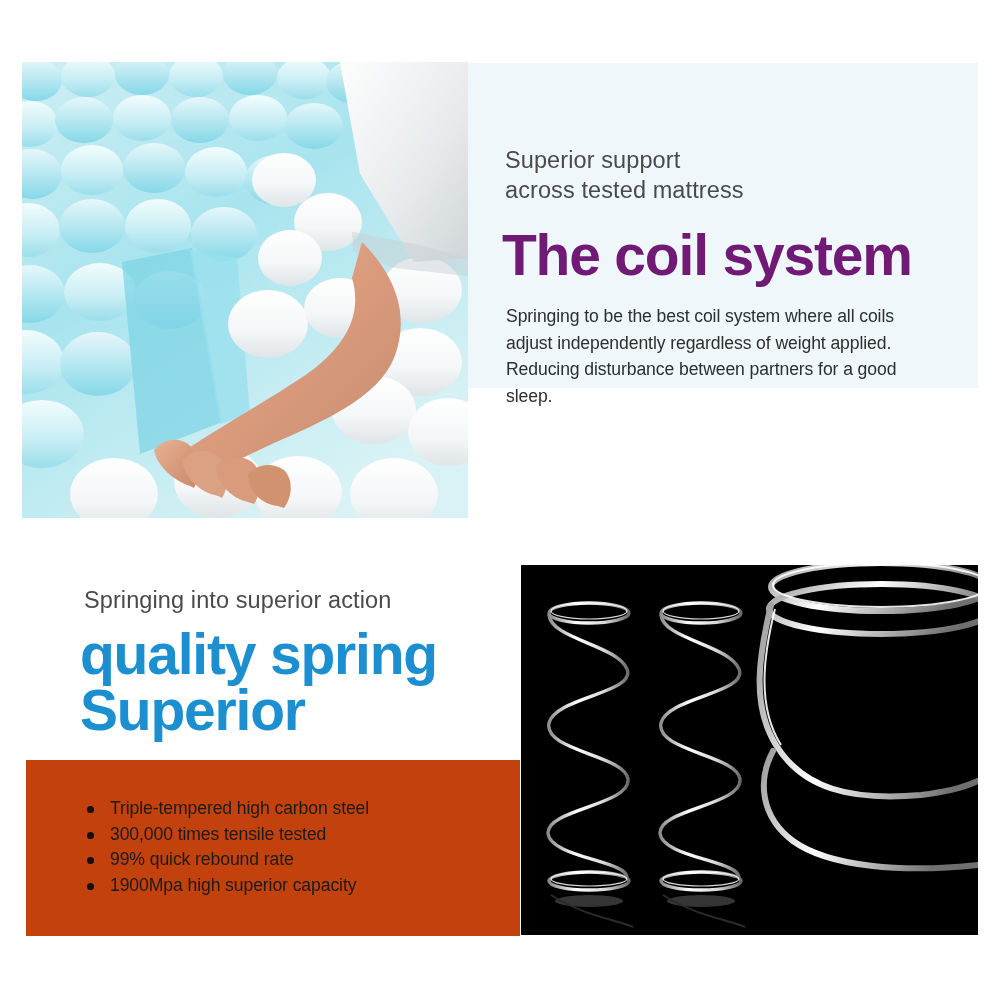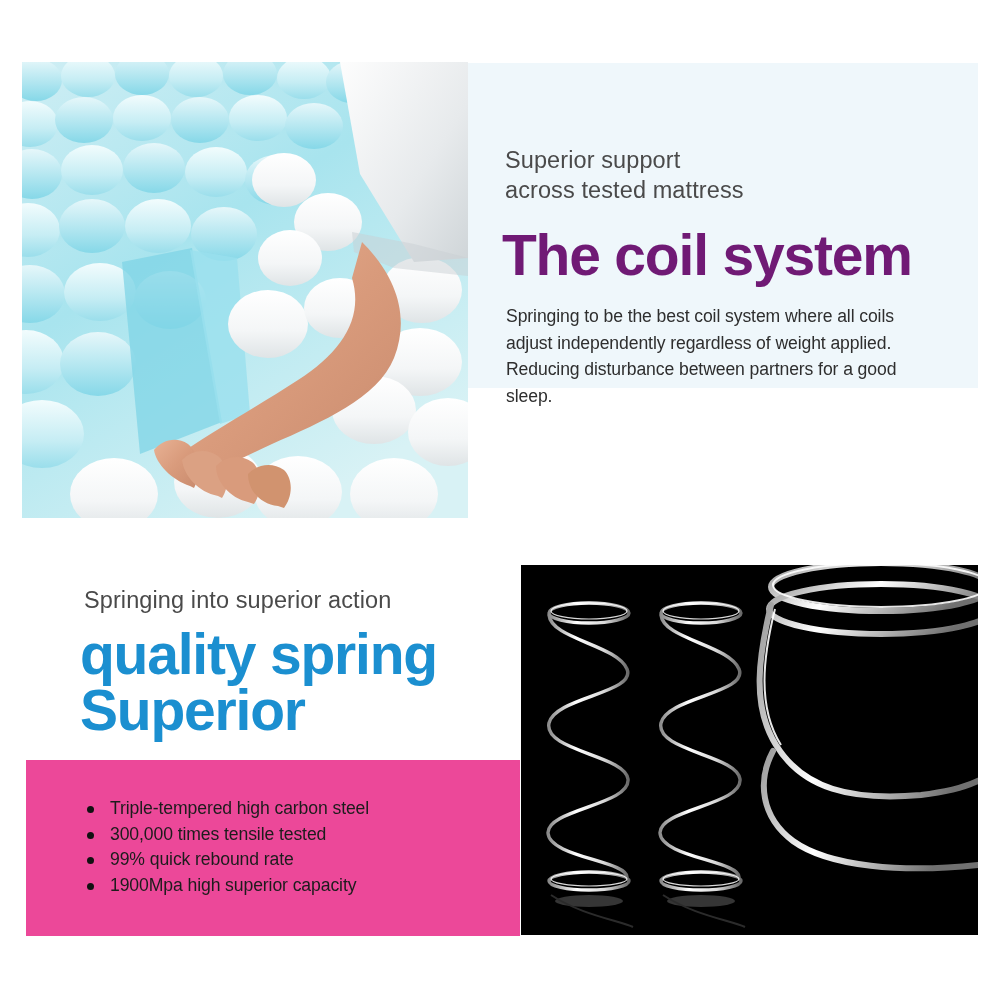--- a/index.html
+++ b/index.html
@@ -93,21 +93,21 @@
     font-weight: 700;
     color: #1b8fd0;
     letter-spacing: -1.2px;
   }
   .spring-title span { display: block; white-space: nowrap; }
 
   .panel-specs {
     position: absolute;
     left: 26px; top: 760px;
     width: 494px; height: 176px;
-    background: #ec4899;
+    background: #c2410c;
   }
   .spec-list {
     position: absolute;
     left: 58px; top: 36px;
     margin: 0; padding: 0;
     list-style: none;
   }
   .spec-list li {
     position: relative;
     padding-left: 26px;

